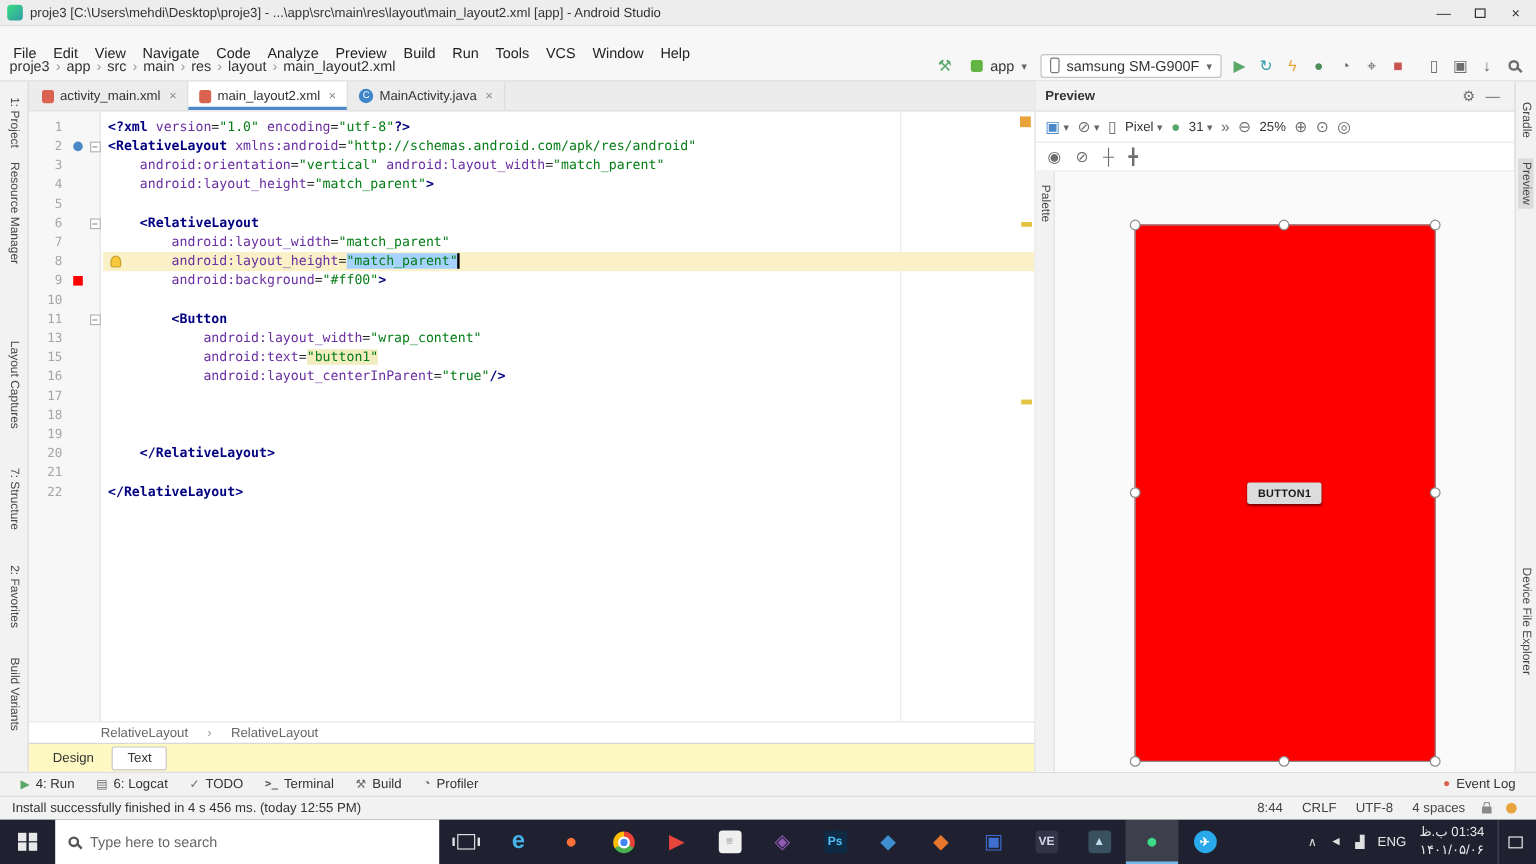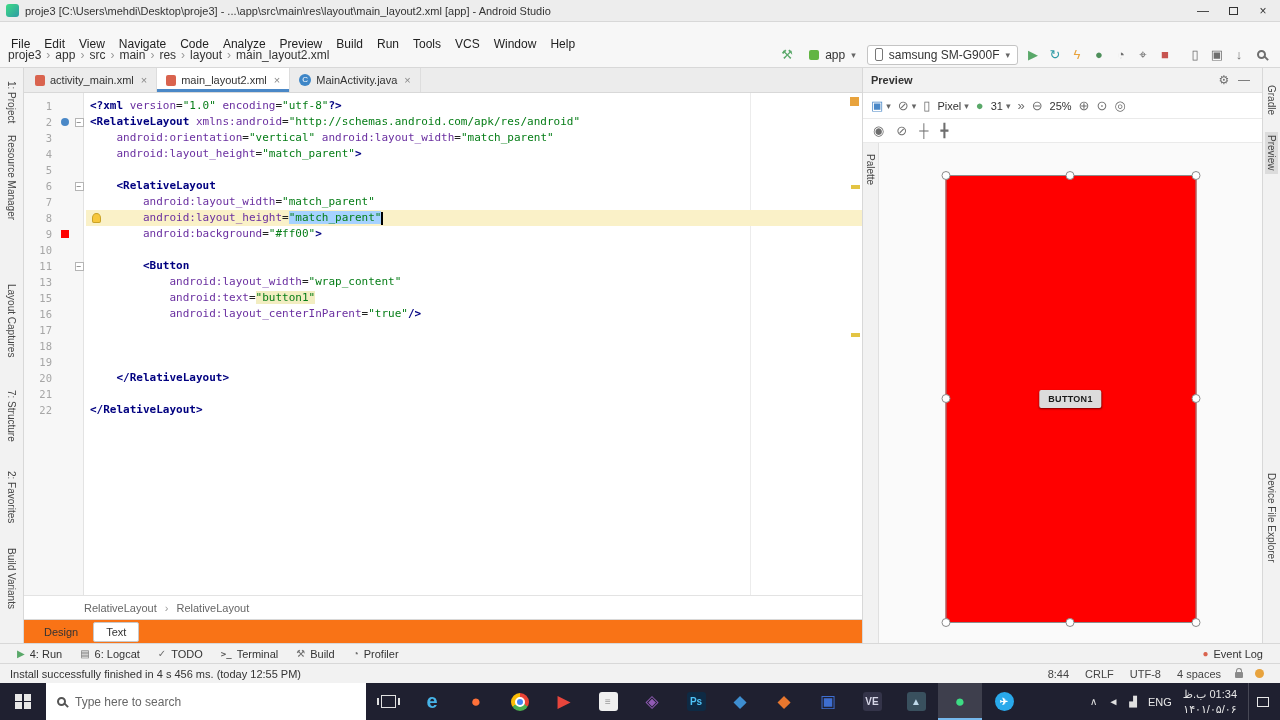--- a/index.html
+++ b/index.html
@@ -74,39 +74,39 @@
   .tok-p { color: #222; }
   .tok-sel { background: #A6D2FF; }
   .tok-hl { background: #F2EDC1; }
   .caret { display: inline-block; width: 2px; height: 13px; background: #000; vertical-align: middle; }
   .swatch { width: 8px; height: 8px; display: inline-block; }
   .gdot { width: 8px; height: 8px; border-radius: 50%; background: #4A88C7; display: inline-block; }
   .bulb { position: absolute; left: 6px; top: 3px; width: 9px; height: 10px; background: #F7C73C; border: 1px solid #C9A227; border-radius: 50% 50% 2px 2px; }
   .estripe-status { position: absolute; right: 3px; top: 4px; width: 9px; height: 9px; background: #E8A33D; }
   .emark { position: absolute; right: 2px; width: 9px; height: 4px; background: #E3C443; }
 
-  .xmlcrumbs { height: 24px; background: #FFF; border-top: 1px solid #E3E3E3; display: flex; align-items: center; gap: 8px; padding-left: 60px; font-size: 11px; color: #666; }
-  .dtbar { height: 24px; background: #f97316; border-top: 1px solid #D8D8D8; display: flex; align-items: center; padding-left: 8px; gap: 3px; font-size: 11px; color: #333; }
+  .xmlcrumbs { height: 18px; background: #FFF; border-top: 1px solid #E3E3E3; display: flex; align-items: center; gap: 16px; padding-left: 60px; font-size: 11px; color: #666; }
+  .dtbar { height: 24px; background: #fef9c3; border-top: 1px solid #D8D8D8; display: flex; align-items: center; padding-left: 8px; gap: 3px; font-size: 11px; color: #333; }
   .dtab { padding: 3px 12px; }
   .dtab.active { background: #FFF; border: 1px solid #C8C8C8; border-radius: 2px; }
 
   
   .preview-col { width: 400px; border-left: 1px solid #D8D8D8; display: flex; flex-direction: column; background: #FFF; }
   .pheader { height: 25px; background: #F2F2F2; border-bottom: 1px solid #E0E0E0; display: flex; align-items: center; padding: 0 8px; font-size: 11px; color: #333; }
   .pheader .ph-title { font-weight: bold; flex: 1; }
   .picon-sm { width: 20px; text-align: center; color: #6E6E6E; font-size: 12px; }
   .ptoolbar { height: 26px; display: flex; align-items: center; gap: 7px; padding: 0 8px; border-bottom: 1px solid #EAEAEA; font-size: 11px; color: #333; }
   .ptoolbar2 { height: 24px; display: flex; align-items: center; gap: 12px; padding: 0 10px; border-bottom: 1px solid #EAEAEA; font-size: 12px; color: #6E6E6E; }
   .pitem { display: inline-flex; align-items: center; gap: 3px; }
   .picon { font-size: 13px; }
   .pbody { flex: 1; display: flex; position: relative; background: #FAFAFA; overflow: hidden; }
   .palette-strip { width: 16px; background: #F2F2F2; border-right: 1px solid #E0E0E0; display: flex; flex-direction: column; align-items: center; }
   .palette-strip .vlabel { margin-top: 8px; font-size: 10px; }
   .canvas { flex: 1; position: relative; }
-  .phone { position: absolute; top: 32px; left: 50%; transform: translateX(-50%); width: 251px; height: 448px; background: #FF0000; border: 1px solid #8C8C8C; }
+  .phone { position: absolute; top: 44px; left: 50%; transform: translateX(-50%); width: 251px; height: 448px; background: #FF0000; border: 1px solid #8C8C8C; }
   .handle { position: absolute; width: 9px; height: 9px; border-radius: 50%; background: #FFF; border: 1px solid #8A8A8A; }
   .h-tl{left:-5px;top:-5px}.h-tm{left:50%;margin-left:-5px;top:-5px}.h-tr{right:-5px;top:-5px}
   .h-ml{left:-5px;top:50%;margin-top:-5px}.h-mr{right:-5px;top:50%;margin-top:-5px}
   .h-bl{left:-5px;bottom:-5px}.h-bm{left:50%;margin-left:-5px;bottom:-5px}.h-br{right:-5px;bottom:-5px}
   .abtn { position: absolute; left: 50%; top: 50%; transform: translate(-50%,-50%); background: #DCDCDC; color: #1A1A1A; font-size: 9px; font-weight: bold; padding: 4px 9px; border-radius: 2px; box-shadow: 0 1px 2px rgba(0,0,0,.5); letter-spacing: .3px; }
 
   
   .toolwin { height: 20px; background: #F2F2F2; border-top: 1px solid #D8D8D8; display: flex; align-items: center; font-size: 11px; color: #333; padding: 0 8px; }
   .twitem { display: flex; align-items: center; gap: 5px; padding: 0 9px; }
   .twicon { font-size: 10px; }

